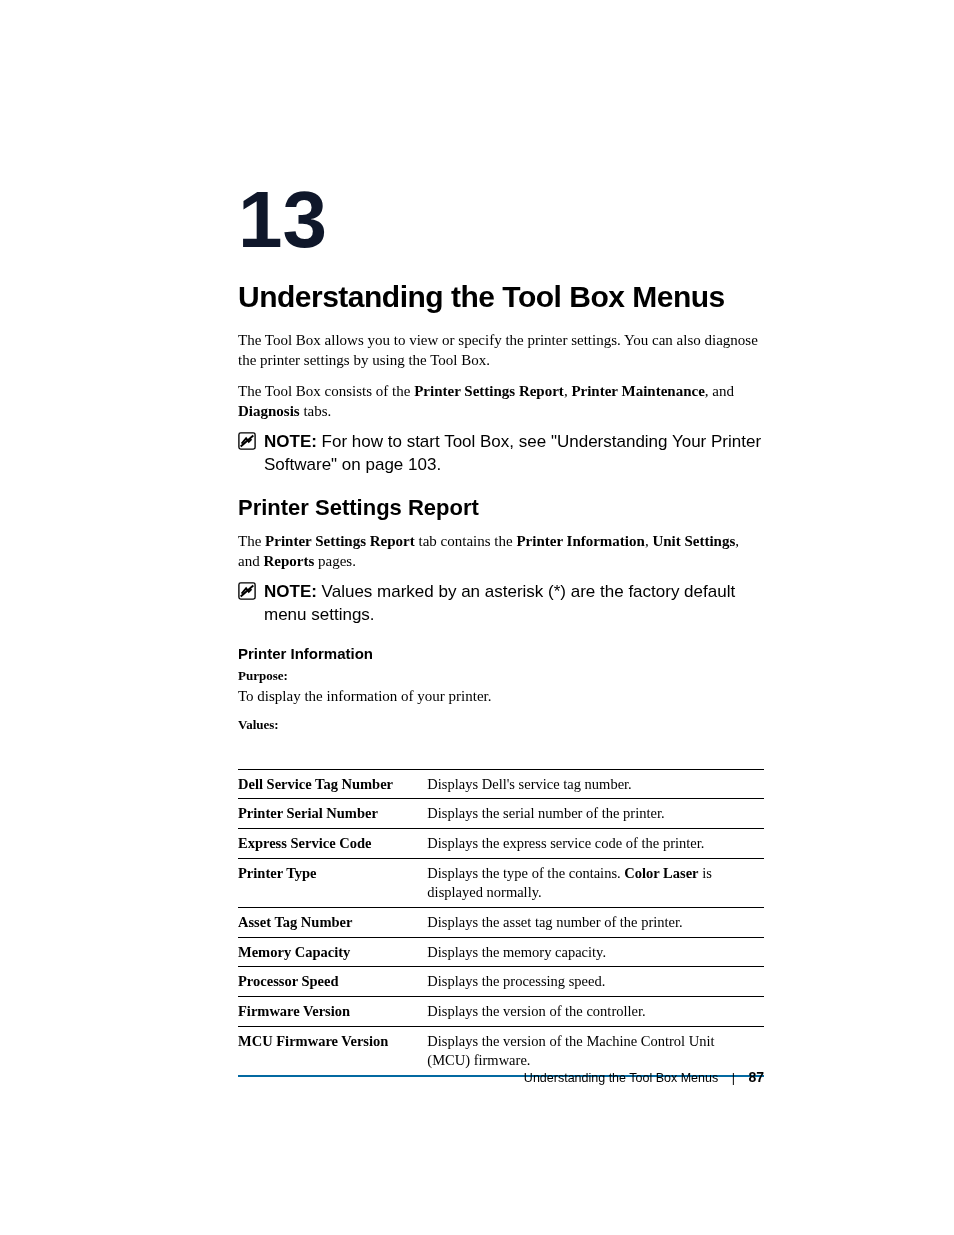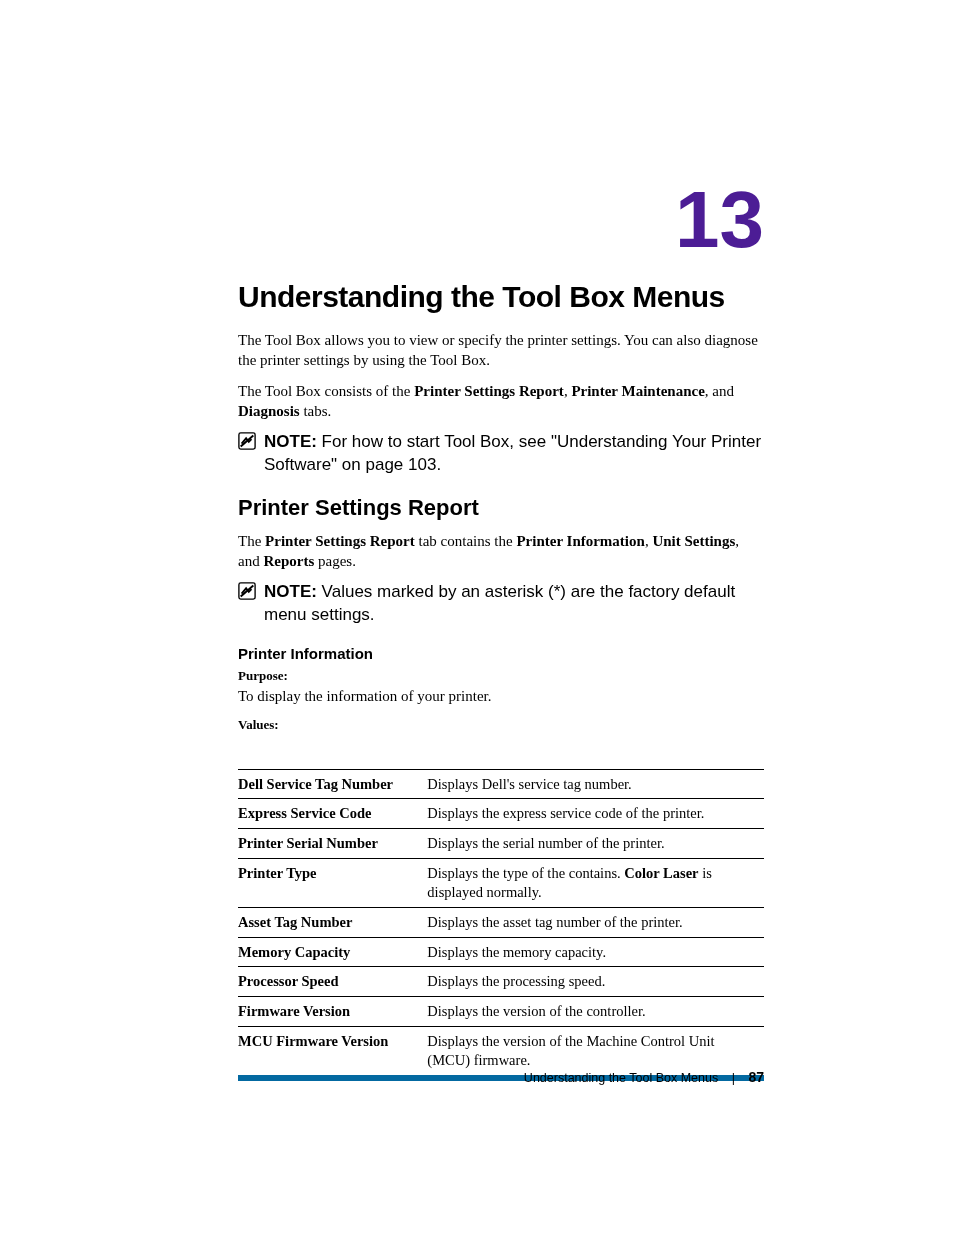--- a/index.html
+++ b/index.html
@@ -13,22 +13,22 @@
     position: relative;
   }
   .page {
     padding: 180px 190px 0 238px;
     box-sizing: border-box;
   }
   .chap-num {
     font-family: "Arial Black", Arial, sans-serif;
     font-weight: 900;
     font-size: 80px;
-    color: #4c1d95;
-    text-align: right;
+    color: #0f172a;
+    text-align: left;
     margin: 0 0 8px 0;
     line-height: 1;
   }
   .chap-title {
     font-family: Arial, Helvetica, sans-serif;
     font-weight: 700;
     font-size: 30px;
     margin: 20px 0 16px 0;
     letter-spacing: -0.5px;
   }
@@ -82,21 +82,21 @@
   table.vals td {
     border-top: 1px solid #000;
     padding: 5px 4px 5px 0;
     vertical-align: top;
     line-height: 1.3;
   }
   table.vals td:first-child {
     width: 36%;
     font-weight: 700;
   }
-  table.vals tr:last-child td { border-bottom: 6px solid #0369a1; }
+  table.vals tr:last-child td { border-bottom: 2px solid #0369a1; }
   .footer {
     position: absolute;
     bottom: 150px;
     right: 190px;
     left: 238px;
     font-family: Arial, Helvetica, sans-serif;
     font-size: 12.5px;
     text-align: right;
   }
   .footer .sep { margin: 0 10px; color: #000; }
@@ -148,26 +148,26 @@
   <p class="body-p">To display the information of your printer.</p>
   <p class="label-b">Values:</p>
 
   <table class="vals">
     <tbody id="vals-body">
         <tr>
           <td>Dell Service Tag Number</td>
           <td><span>Displays Dell's service tag number.</span></td>
         </tr>
         <tr>
+          <td>Printer Serial Number</td>
+          <td><span>Displays the serial number of the printer.</span></td>
+        </tr>
+        <tr>
           <td>Express Service Code</td>
           <td><span>Displays the express service code of the printer.</span></td>
-        </tr>
-        <tr>
-          <td>Printer Serial Number</td>
-          <td><span>Displays the serial number of the printer.</span></td>
         </tr>
         <tr>
           <td>Printer Type</td>
           <td><span>Displays the type of the contains. </span><span style="font-weight: 700;">Color Laser</span><span> is displayed normally.</span></td>
         </tr>
         <tr>
           <td>Asset Tag Number</td>
           <td><span>Displays the asset tag number of the printer.</span></td>
         </tr>
         <tr>

